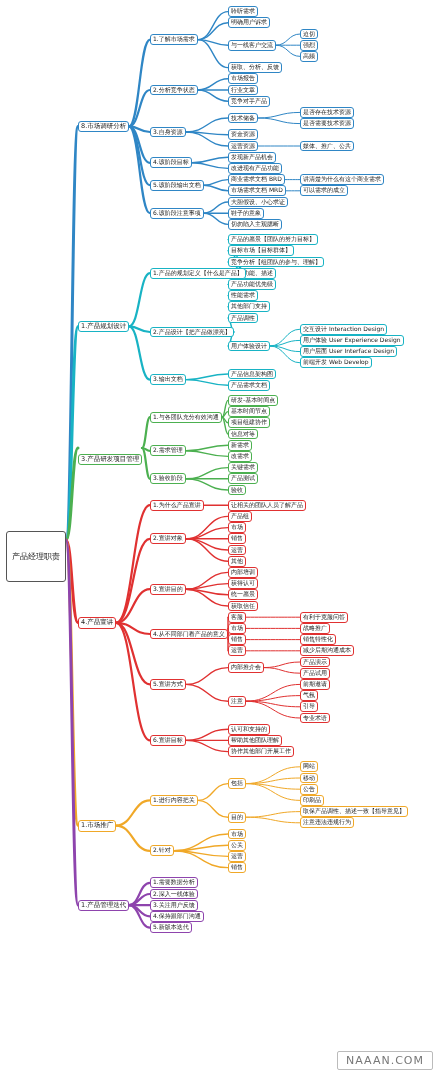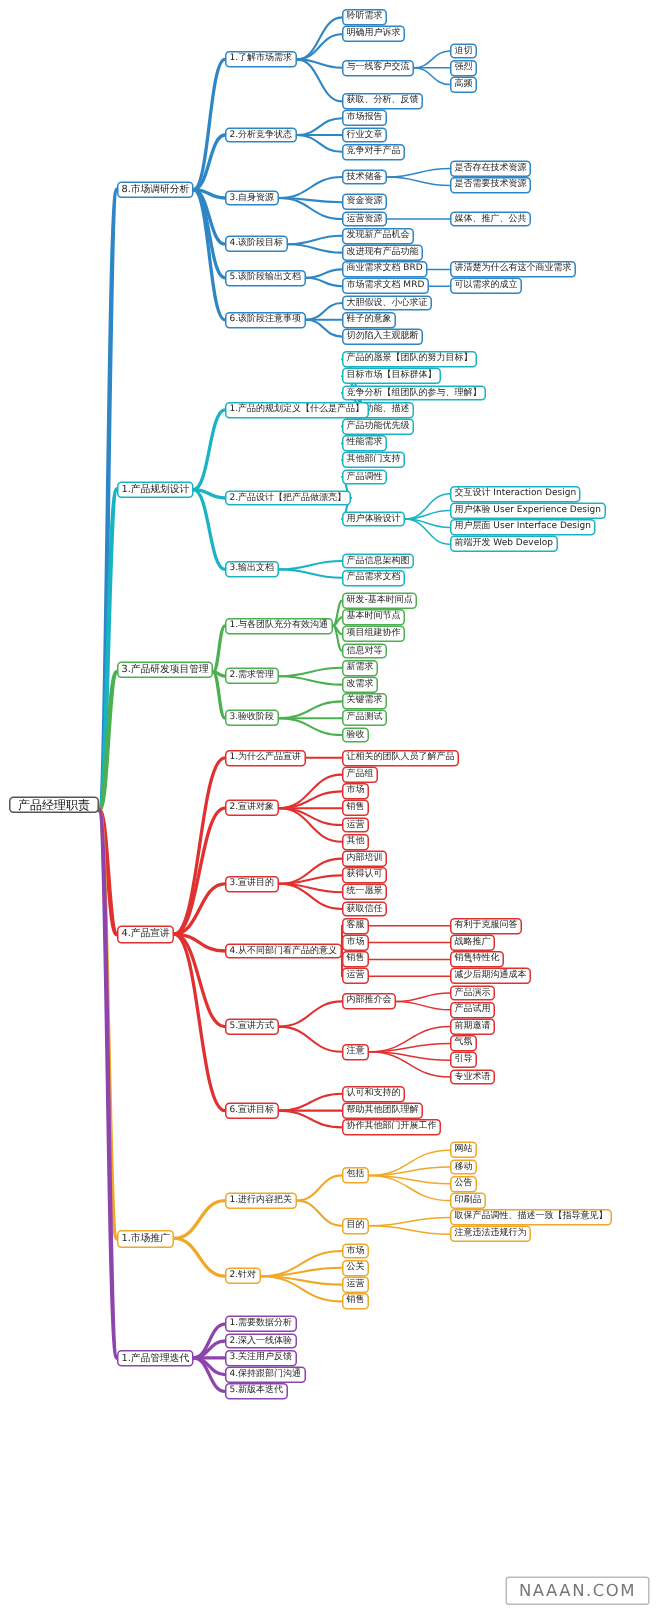--- a/index.html
+++ b/index.html
@@ -1,20 +1,20 @@
 <!DOCTYPE html>
 <html><head>
 <meta charset="utf-8">
 <style>
   html,body{margin:0;padding:0;background:#ffffff;}
   body{width:439px;height:1080px;position:relative;font-family:"DejaVu Sans","Liberation Sans",sans-serif;}
   #mindmap{position:absolute;left:0;top:0;width:439px;height:1080px;}
   .node{position:absolute;box-sizing:border-box;border:1px solid #999;border-radius:3px;background:#fff;
         font-size:6px;line-height:1.15;color:#222;padding:1px 2px;white-space:nowrap;}
-  .root{border:1px solid #555;border-radius:3px;font-size:8px;padding:0 5px;background:#fff;color:#111;}
+  .root{border:1px solid #555;border-radius:3px;font-size:8px;padding:20px 5px;background:#fff;color:#111;}
   .lvl1{font-size:6.5px;}
   svg{position:absolute;left:0;top:0;overflow:visible;}
   #watermark{position:absolute;right:6px;bottom:10px;border:1px solid #bbb;background:#fff;
              color:#777;font-size:11px;letter-spacing:1px;padding:2px 8px;border-radius:2px;}
 </style>
 </head>
 <body>
 
 <div id="mindmap">
 
@@ -201,21 +201,21 @@
       <div class="node" style="left: 228px; border-color: rgb(76, 176, 80); top: 417.3px;">项目组建协作</div>
       <div class="node" style="left: 228px; border-color: rgb(76, 176, 80); top: 428.5px;">信息对等</div>
       <div class="node" style="left: 150px; border-color: rgb(76, 176, 80); top: 411.7px;">1.与各团队充分有效沟通</div>
       <div class="node" style="left: 228px; border-color: rgb(76, 176, 80); top: 439.7px;">新需求</div>
       <div class="node" style="left: 228px; border-color: rgb(76, 176, 80); top: 450.9px;">改需求</div>
       <div class="node" style="left: 150px; border-color: rgb(76, 176, 80); top: 445.3px;">2.需求管理</div>
       <div class="node" style="left: 228px; border-color: rgb(76, 176, 80); top: 462.1px;">关键需求</div>
       <div class="node" style="left: 228px; border-color: rgb(76, 176, 80); top: 473.3px;">产品测试</div>
       <div class="node" style="left: 228px; border-color: rgb(76, 176, 80); top: 484.5px;">验收</div>
       <div class="node" style="left: 150px; border-color: rgb(76, 176, 80); top: 473.3px;">3.验收阶段</div>
-      <div class="node lvl1" style="left: 78px; border-color: rgb(76, 176, 80); top: 441px;">3.产品研发项目管理</div>
+      <div class="node lvl1" style="left: 78px; border-color: rgb(76, 176, 80); top: 454px;">3.产品研发项目管理</div>
       <div class="node" style="left: 228px; border-color: rgb(224, 49, 49); top: 499.7px;">让相关的团队人员了解产品</div>
       <div class="node" style="left: 150px; border-color: rgb(224, 49, 49); top: 499.7px;">1.为什么产品宣讲</div>
       <div class="node" style="left: 228px; border-color: rgb(224, 49, 49); top: 510.9px;">产品组</div>
       <div class="node" style="left: 228px; border-color: rgb(224, 49, 49); top: 522.1px;">市场</div>
       <div class="node" style="left: 228px; border-color: rgb(224, 49, 49); top: 533.3px;">销售</div>
       <div class="node" style="left: 228px; border-color: rgb(224, 49, 49); top: 544.5px;">运营</div>
       <div class="node" style="left: 228px; border-color: rgb(224, 49, 49); top: 555.7px;">其他</div>
       <div class="node" style="left: 150px; border-color: rgb(224, 49, 49); top: 533.3px;">2.宣讲对象</div>
       <div class="node" style="left: 228px; border-color: rgb(224, 49, 49); top: 566.9px;">内部培训</div>
       <div class="node" style="left: 228px; border-color: rgb(224, 49, 49); top: 578.1px;">获得认可</div>

